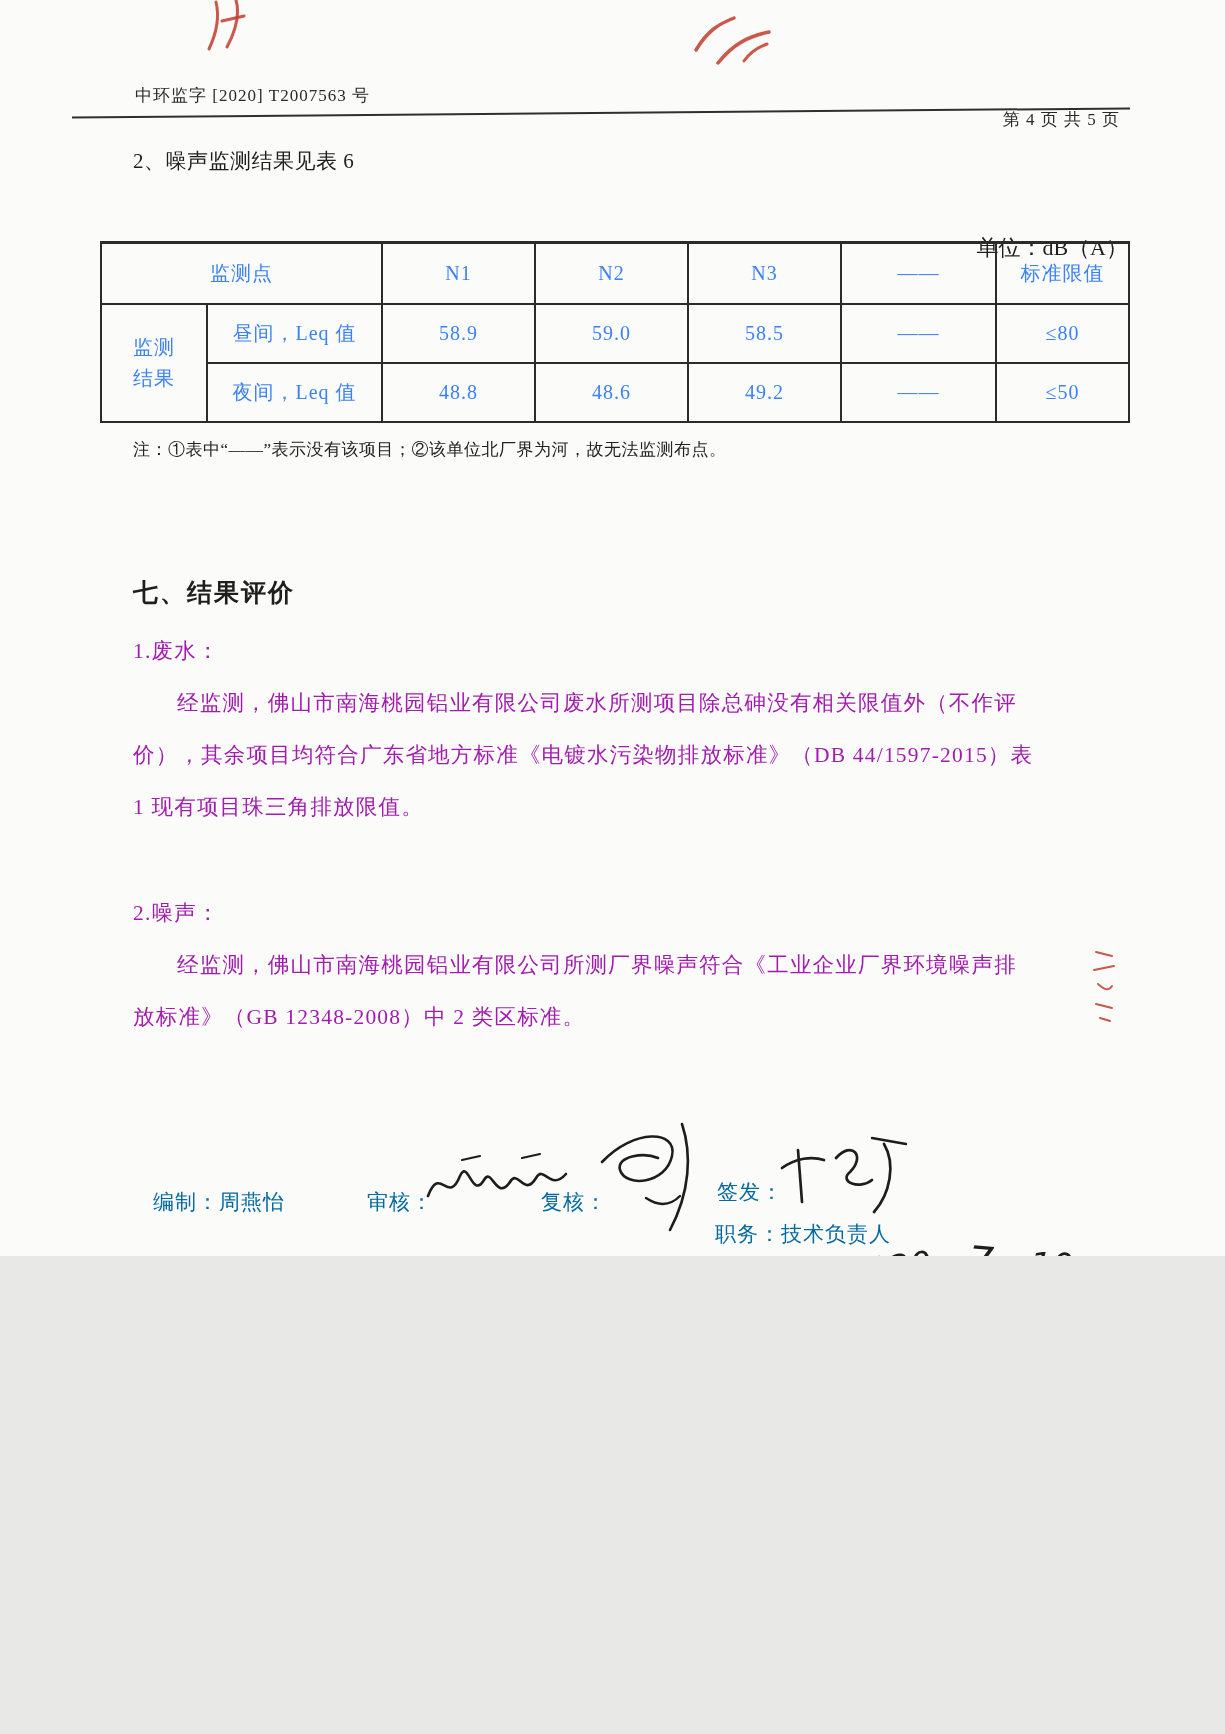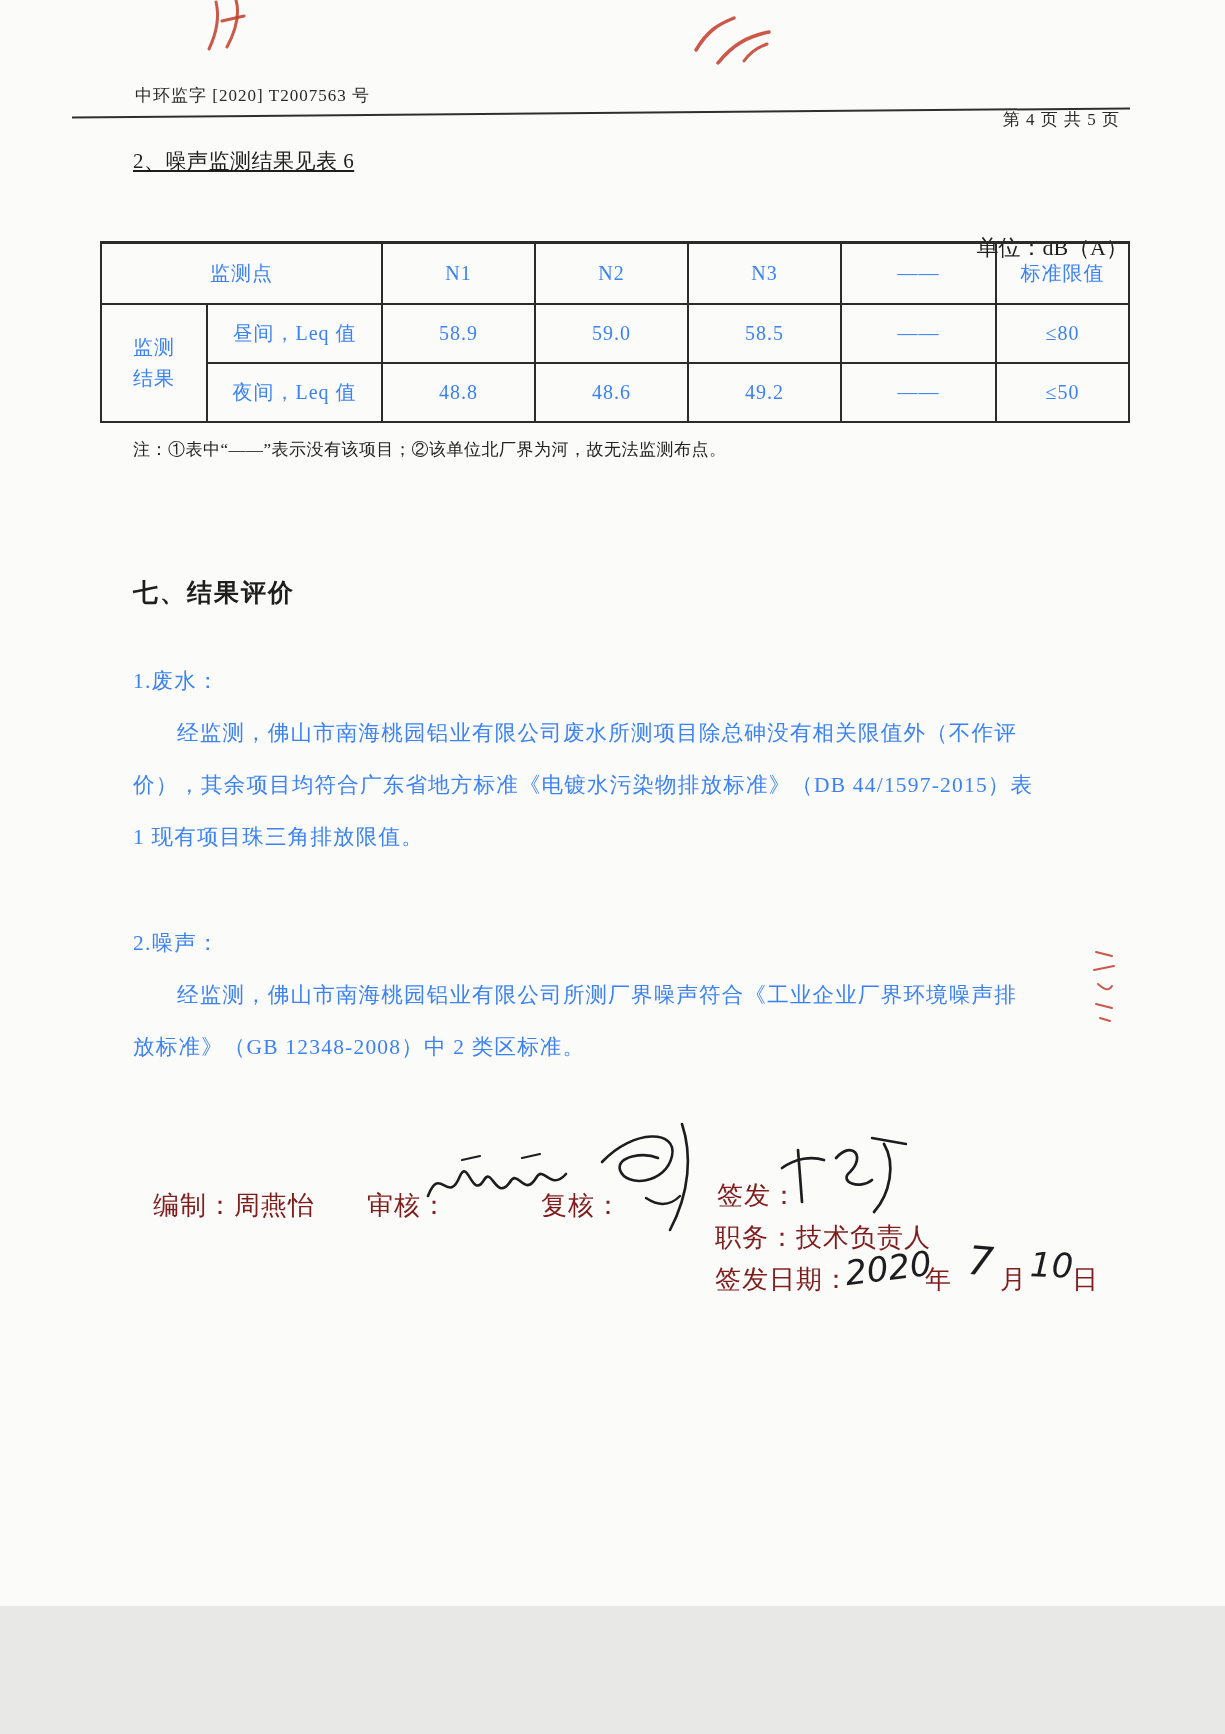--- a/index.html
+++ b/index.html
@@ -1,19 +1,19 @@
 <!DOCTYPE html>
 <html style="--stamp-red: #c23b2a;"><head>
 <meta charset="utf-8">
 <style>
   html,body{margin:0;padding:0;}
   body{background:#e8e8e6;}
   .page{
     position:relative;
-    width:1225px;height:1606px;
+    width:1225px;height:1256px;
     margin:0 auto;
     background:#fbfbf9;
     overflow:hidden;
     color:#1e1e1e;
     font-family:"Liberation Serif","DejaVu Serif",serif;
   }
   .abs{position:absolute;}
   
   .hdr{font-size:17px;letter-spacing:1px;color:#2a2a2a;}
   .hdr-rule{height:2px;background:#2f2f2f;transform:rotate(-0.5deg);}
@@ -29,24 +29,24 @@
     font-size:20px;letter-spacing:1px;color:#3b82f6;
     padding:0;
   }
   table.t6{border-top:3px solid #2b2b2b;}
   .th-row td{height:59px;}
   .d-row td{height:57px;}
   .group-cell div{line-height:1.55;}
   .note{font-size:17px;letter-spacing:.5px;color:#222;}
   
   .h7{font-family:"Liberation Sans","DejaVu Sans",sans-serif;font-weight:bold;font-size:25px;letter-spacing:2px;}
-  .body-line{font-size:21.5px;letter-spacing:1.2px;color:#3b82f6;white-space:nowrap;margin-top:30px;}
+  .body-line{font-size:21.5px;letter-spacing:1.2px;color:#a21caf;white-space:nowrap;}
   .indent{padding-left:44px;}
   
-  .sig-label{font-size:26px;letter-spacing:1px;color:#7f1d1d;}
+  .sig-label{font-size:21px;letter-spacing:1px;color:#0369a1;}
   .ink{stroke:#1d1d1f;fill:none;stroke-linecap:round;stroke-linejoin:round;}
   .stamp-stroke{stroke:var(--stamp-red,#c23b2a);fill:none;stroke-linecap:round;stroke-linejoin:round;opacity:.85;}
   .hand{font-family:"DejaVu Sans",sans-serif;font-style:italic;color:#1d1d1f;display:inline-block;}
 </style>
 </head>
 <body>
 
 <div class="page">
 
   <svg class="abs" style="left:205px;top:0;" width="46" height="52">
@@ -64,21 +64,21 @@
     <path class="stamp-stroke" stroke-width="2" d="M4,22 L24,18"></path>
     <path class="stamp-stroke" stroke-width="2" d="M8,36 C14,41 18,44 22,38"></path>
     <path class="stamp-stroke" stroke-width="2" d="M6,56 L22,60"></path>
     <path class="stamp-stroke" stroke-width="2" d="M10,70 L20,73"></path>
   </svg>
 
   <div class="abs hdr" style="left:135px;top:84px;">中环监字  [2020]  T2007563 号</div>
   <div class="abs hdr" style="left:870px;top:84px;width:250px;text-align:right;margin-top:24px;">第 4 页 共 5 页</div>
   <div class="abs hdr-rule" style="left:72px;top:112px;width:1058px;"></div>
 
-  <div class="abs sec-label" style="left:133px;top:147px;text-decoration:underline;">2、噪声监测结果见表 6</div>
+  <div class="abs sec-label" style="left:133px;top:147px;">2、噪声监测结果见表 6</div>
 
   <div class="abs unit" style="left:828px;top:213px;width:300px;">单位：dB（A）</div>
 
   <table class="t6 abs" style="left:100px;top:241px;">
     <colgroup>
       <col style="width:106px">
         <col style="width:175px">
         <col style="width:153px">
       <col style="width:153px">
         <col style="width:153px">

